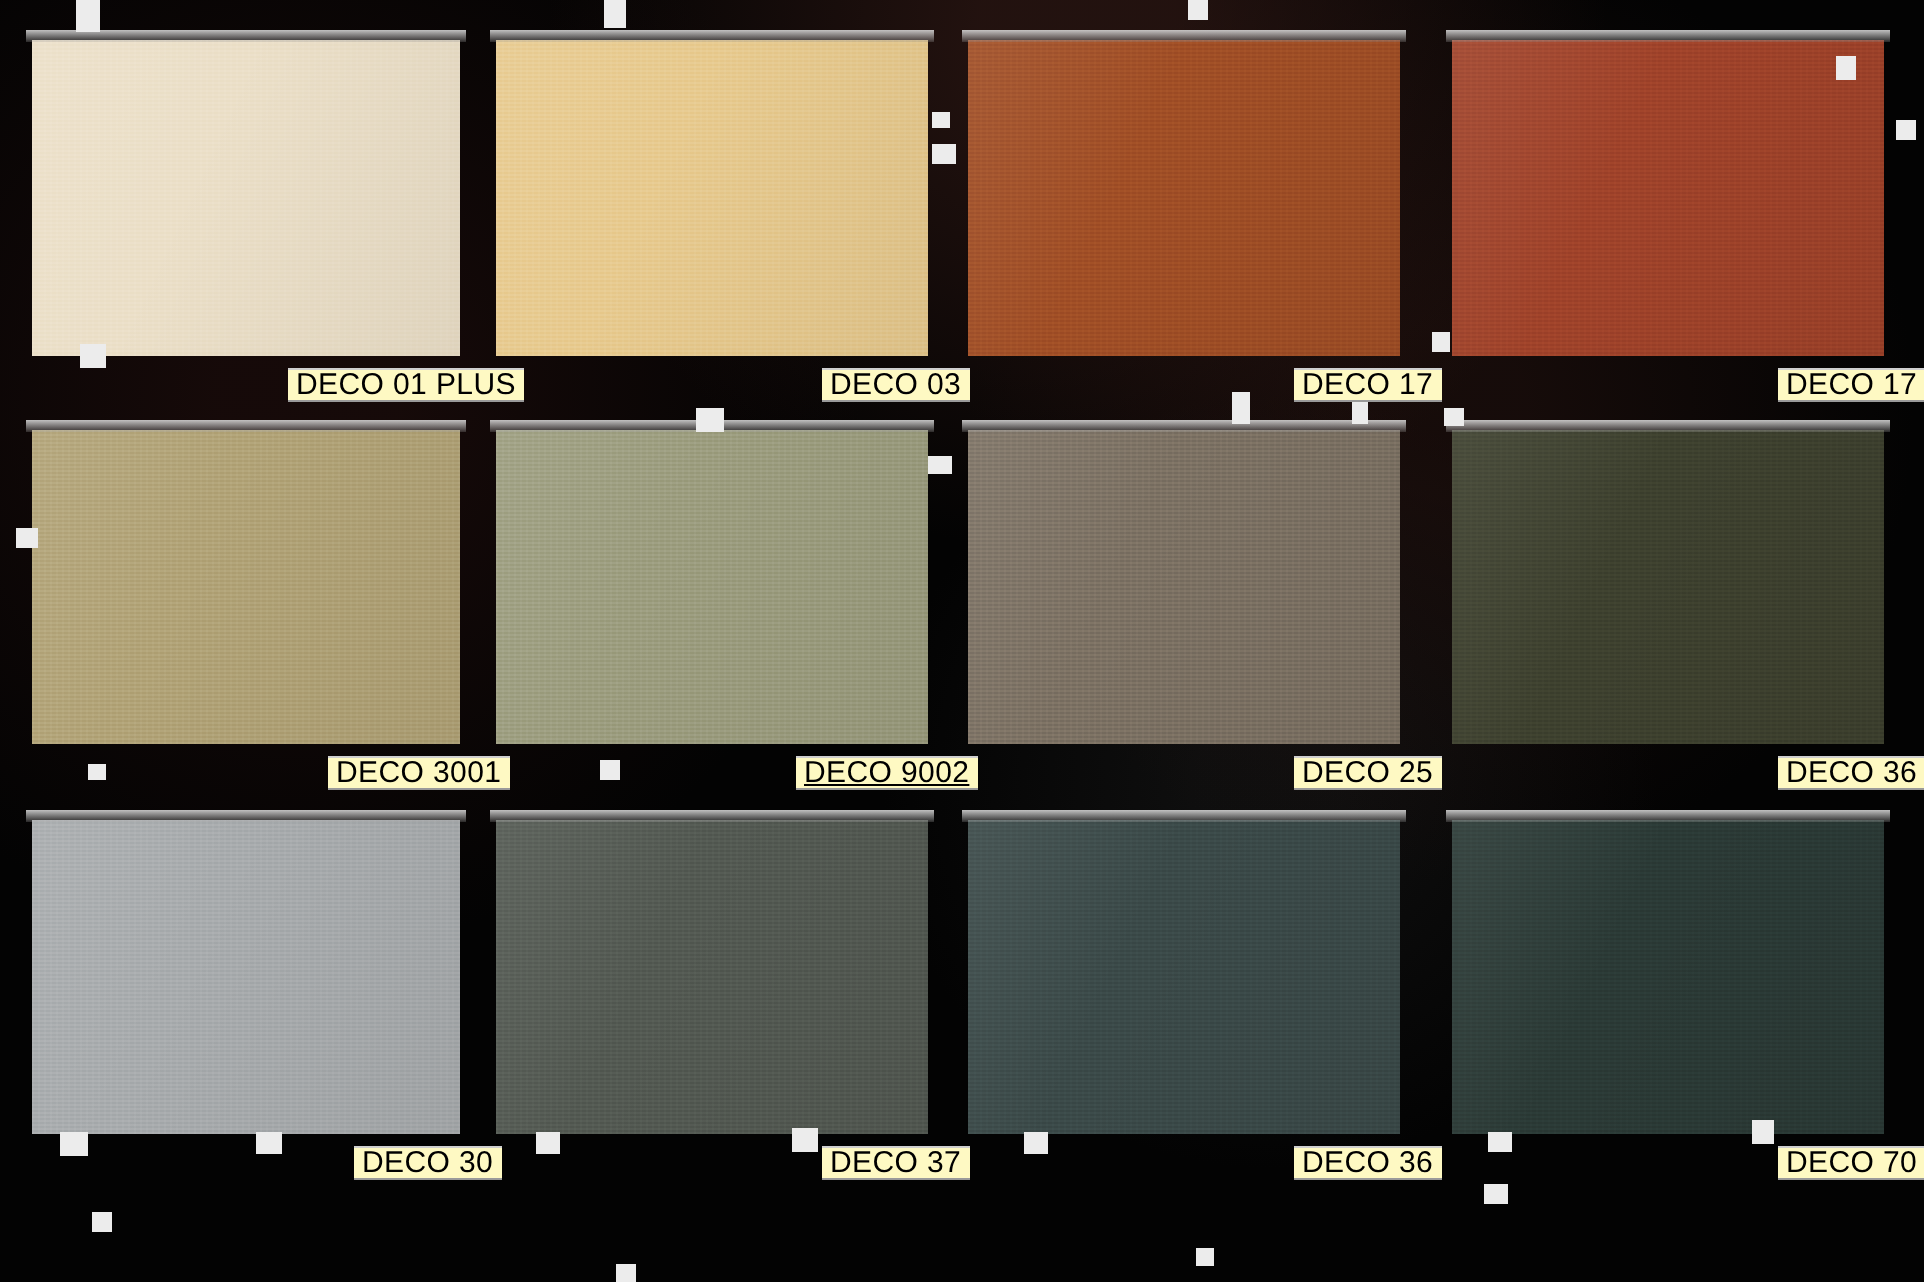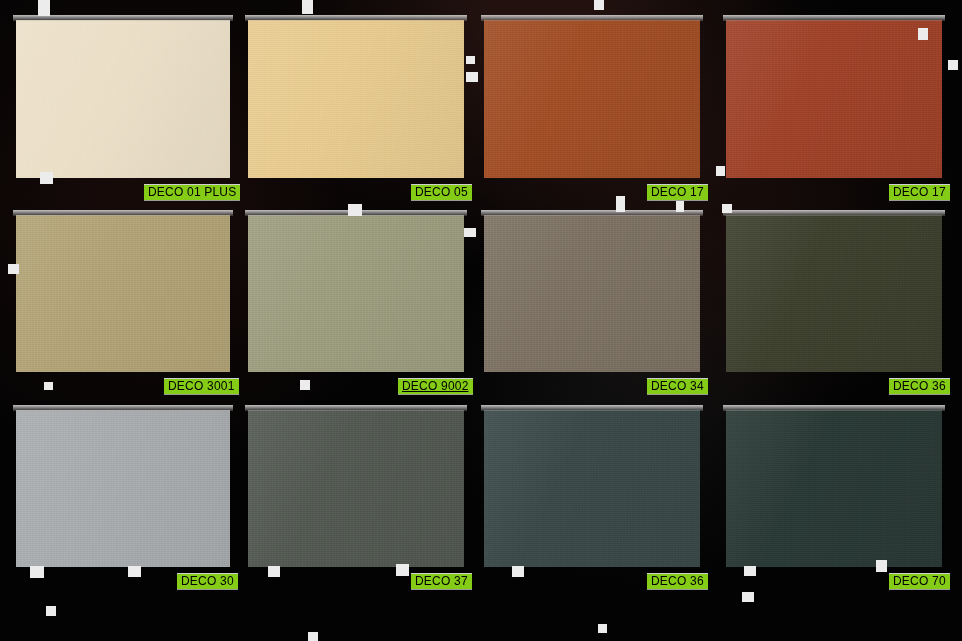--- a/index.html
+++ b/index.html
@@ -35,22 +35,22 @@
     background-image:
       repeating-linear-gradient(0deg, rgba(255,255,255,.25) 0 1px, rgba(0,0,0,.25) 1px 2px),
       repeating-linear-gradient(90deg, rgba(255,255,255,.18) 0 1px, rgba(0,0,0,.18) 1px 3px);
   }
   .sheen{
     position:absolute;inset:0;
     background:linear-gradient(115deg, rgba(255,255,255,.07) 0%, rgba(255,255,255,0) 38%, rgba(0,0,0,.05) 100%);
   }
   .label{
     position:absolute;
-    background:#84cc16;color:#000;
-    font-size:12px;line-height:13px;letter-spacing:.2px;
+    background:#fef9c3;color:#000;
+    font-size:15px;line-height:13px;letter-spacing:.2px;
     padding:1px 4px 1px 4px;
     white-space:nowrap;
     border-top:1px solid #cfcfcf;
     border-bottom:1px solid #9a9a9a;
     font-weight:400;
   }
   .specks{position:absolute;inset:0;pointer-events:none;}
   .speck{position:absolute;background:#ececec;}
 </style>
 </head>
@@ -158,23 +158,23 @@
   <div class="speck" style="left:876px;top:560px;width:11px;height:12px;"></div>
   <div class="speck" style="left:46px;top:606px;width:10px;height:10px;"></div>
   <div class="speck" style="left:742px;top:592px;width:12px;height:10px;"></div>
   <div class="speck" style="left:308px;top:632px;width:10px;height:9px;"></div>
   <div class="speck" style="left:598px;top:624px;width:9px;height:9px;"></div>
   <div class="speck" style="left:918px;top:28px;width:10px;height:12px;"></div>
   <div class="speck" style="left:948px;top:60px;width:10px;height:10px;"></div>
 </div>
 
 <div class="label" style="top: 184px; left: 144px; visibility: visible; position: absolute;">DECO 01 PLUS</div>
-<div class="label" style="top: 184px; left: 411px; visibility: visible; position: absolute;">DECO 05</div>
+<div class="label" style="top: 184px; left: 411px; visibility: visible; position: absolute;">DECO 03</div>
 <div class="label" style="top: 184px; left: 647px; visibility: visible; position: absolute;">DECO 17</div>
 <div class="label" style="top: 184px; left: 889px; visibility: visible; position: absolute; text-align: right;">DECO 17</div>
 <div class="label" style="top: 378px; left: 164px; visibility: visible; position: absolute;">DECO 3001</div>
 <div class="label" style="top: 378px; left: 398px; visibility: visible; position: absolute; text-decoration: underline;">DECO 9002</div>
-<div class="label" style="top: 378px; left: 647px; visibility: visible; position: absolute;">DECO 34</div>
+<div class="label" style="top: 378px; left: 647px; visibility: visible; position: absolute;">DECO 25</div>
 <div class="label" style="top: 378px; left: 889px; visibility: visible; position: absolute;">DECO 36</div>
 <div class="label" style="top: 573px; left: 177px; visibility: visible; position: absolute; text-align: center;">DECO 30</div>
 <div class="label" style="top: 573px; left: 411px; visibility: visible; position: absolute;">DECO 37</div>
 <div class="label" style="top: 573px; left: 647px; visibility: visible; position: absolute;">DECO 36</div>
 <div class="label" style="top: 573px; left: 889px; visibility: visible; position: absolute;">DECO 70</div>
 
 </body></html>

